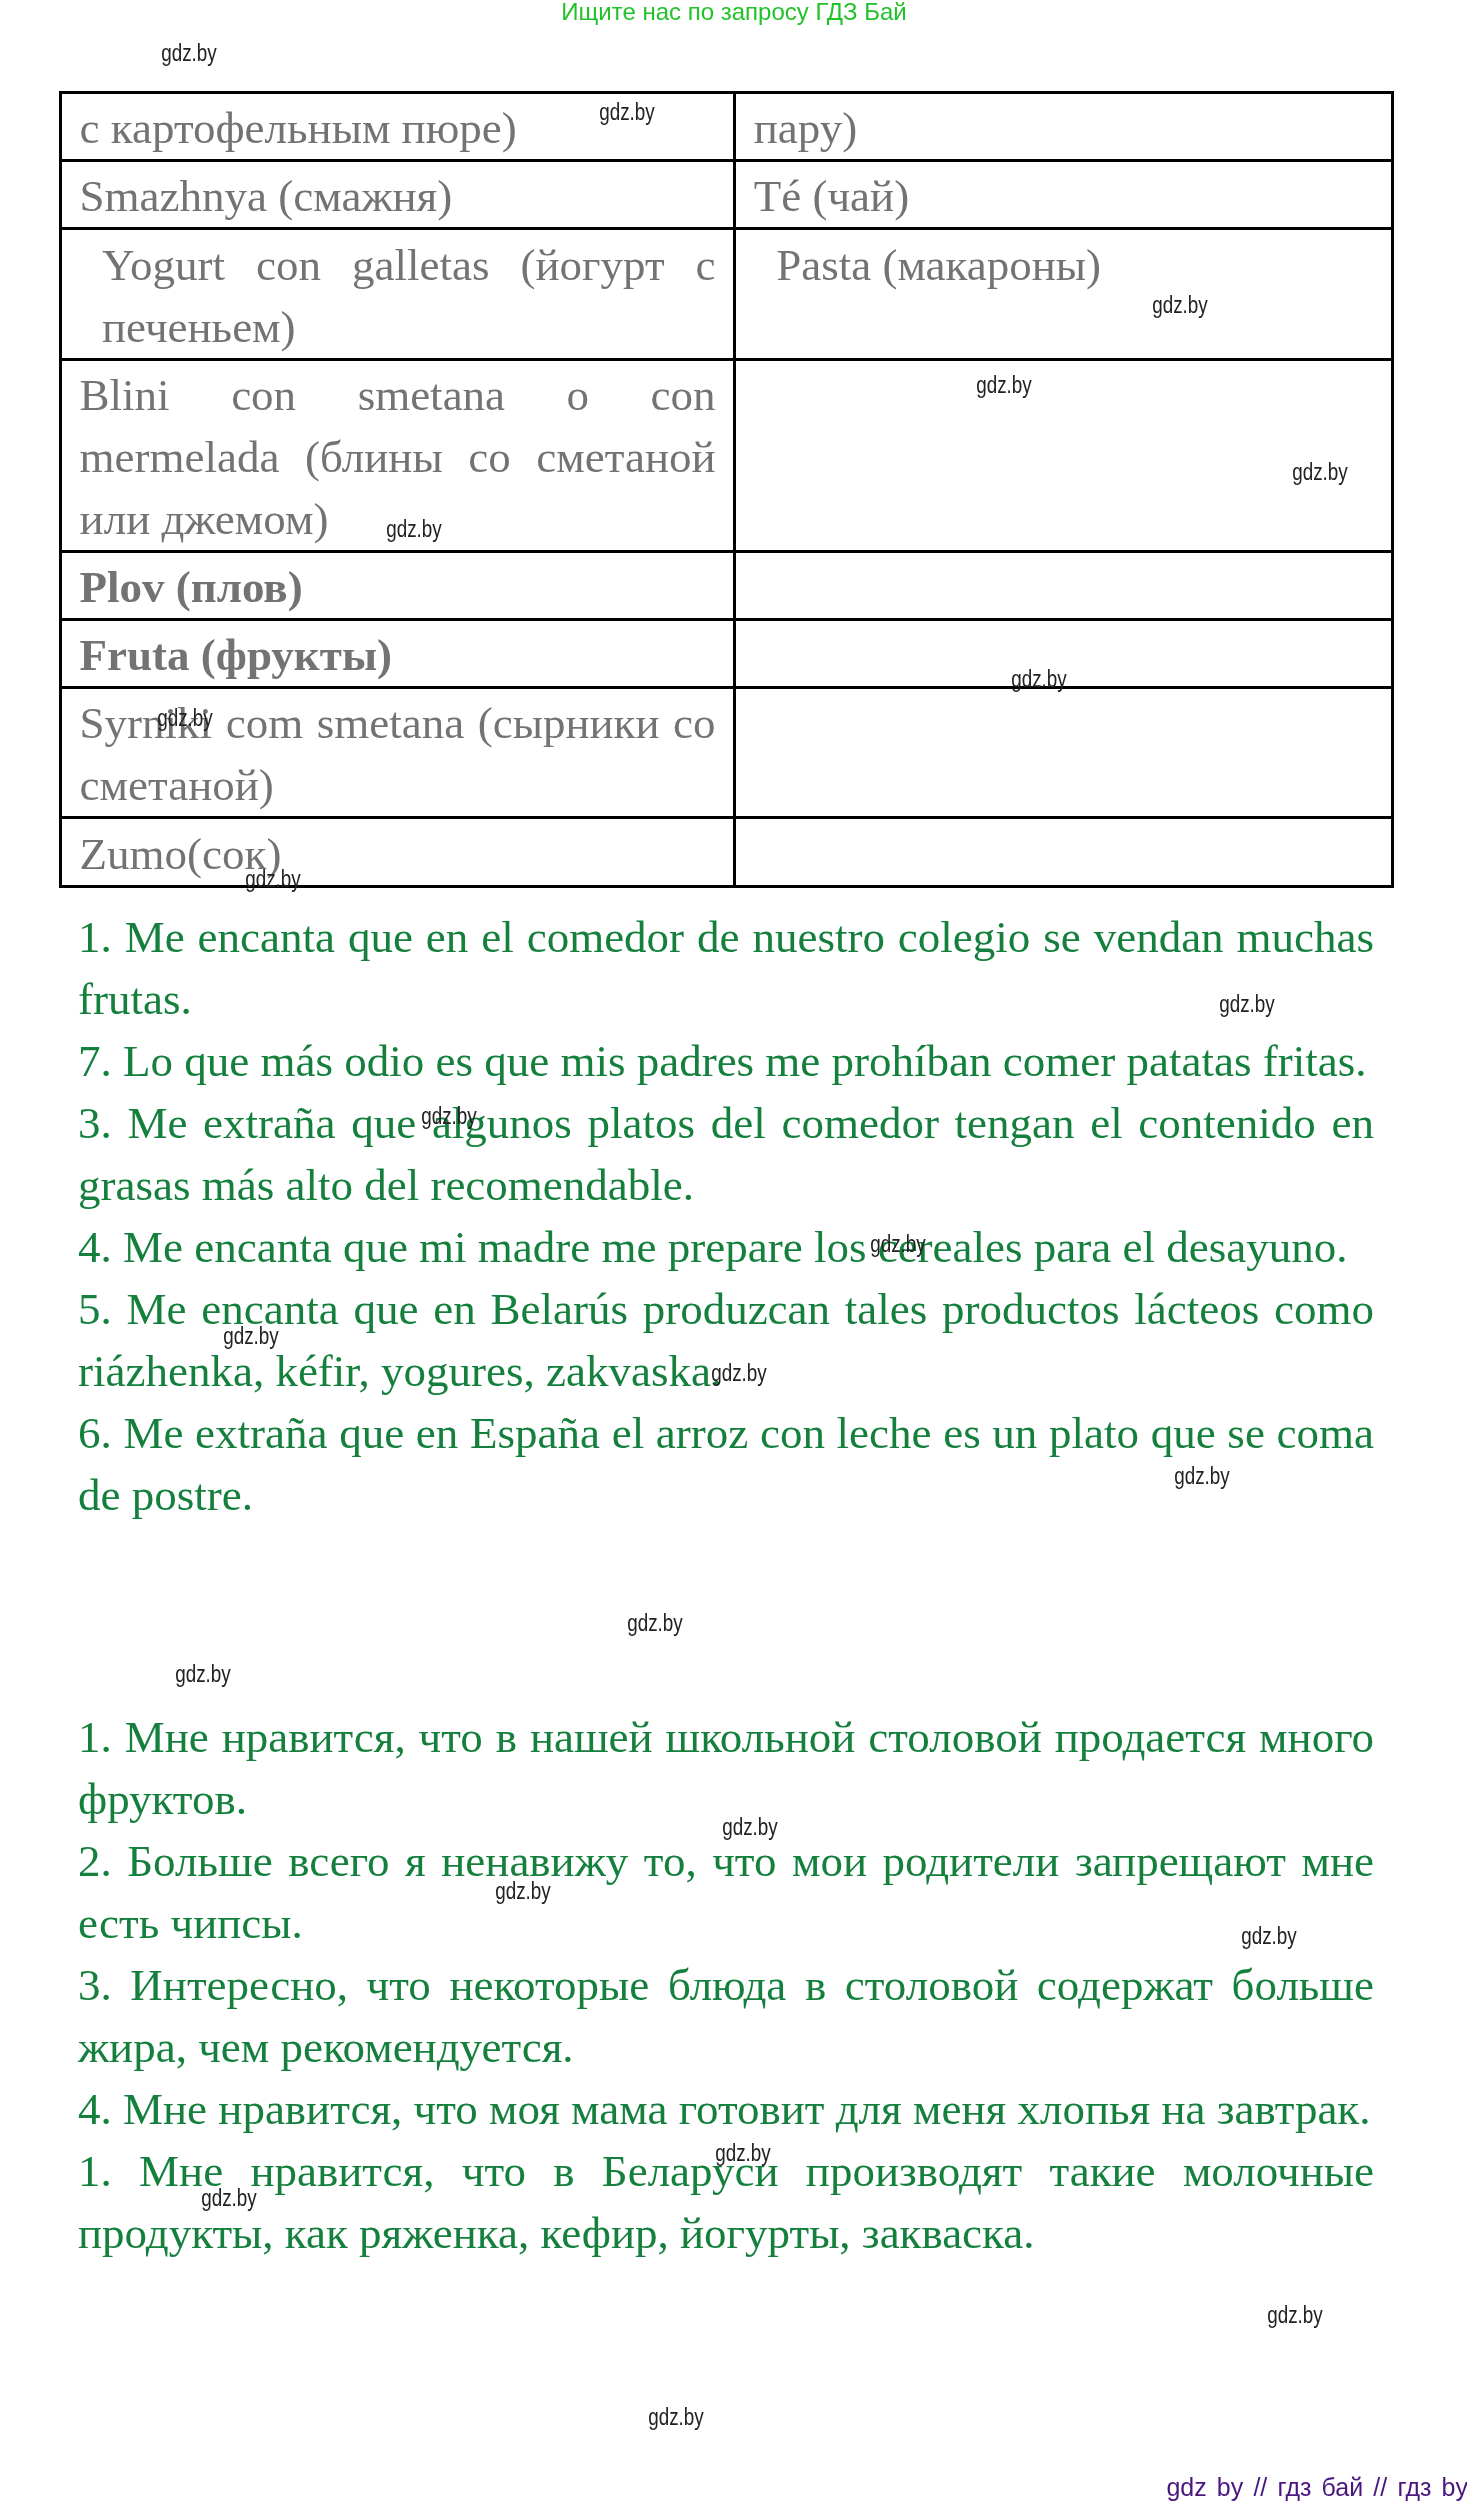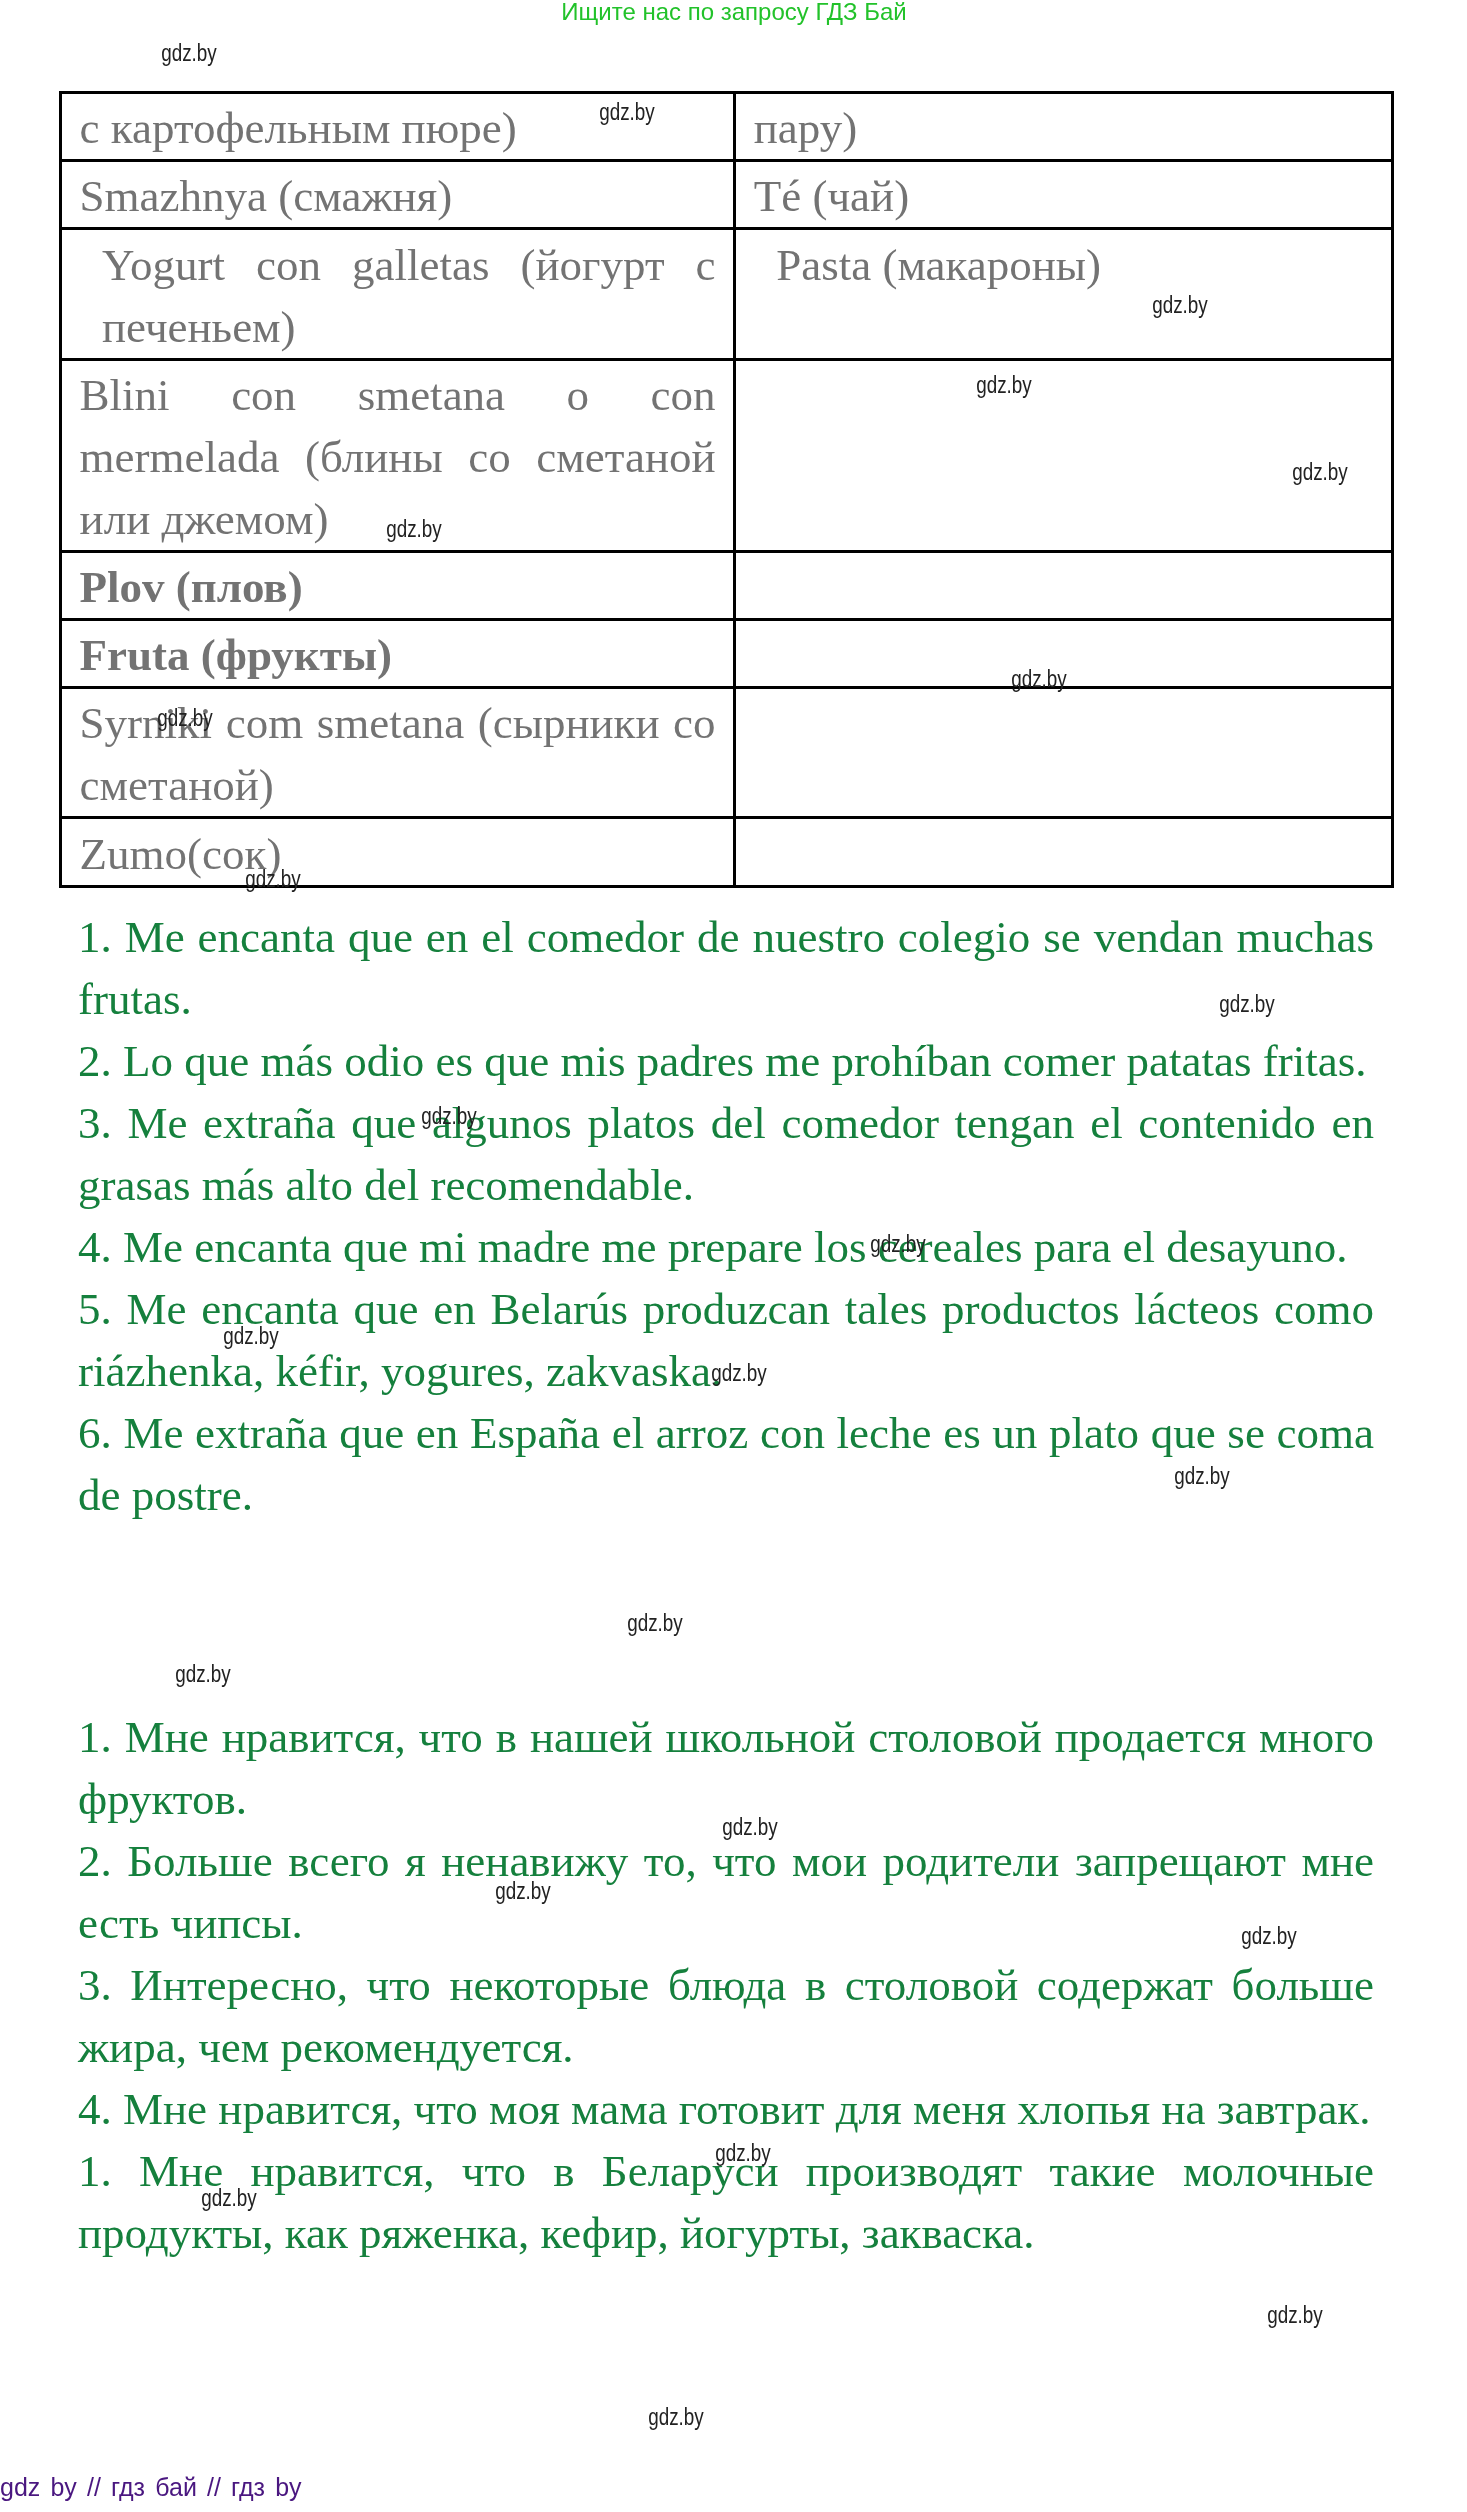--- a/index.html
+++ b/index.html
@@ -1,19 +1,19 @@
 <!DOCTYPE html>
 <html style="font-size:12.8px"><head>
 <meta charset="utf-8">
 <style>
   html, body { margin:0; padding:0; background:#ffffff; }
   body { width:1468px; height:2512px; position:relative; overflow:hidden; }
   .header { position:absolute; left:0; top:0; width:1468px; text-align:center;
     font-family:"Liberation Sans", sans-serif; font-size:24px; color:#22c22a; line-height:27px; top:-1.6px; }
-  .footer { position:absolute; left:0; top:2471px; width:1468px; text-align:left;
+  .footer { position:absolute; left:0; top:2471px; width:1468px; text-align:right;
     font-family:"Liberation Sans", sans-serif; font-size:25px; color:#4a1780; line-height:32px; word-spacing:3.2px; }
   .wm { position:absolute; font-family:"Liberation Sans", sans-serif; font-size:23px; color:#222;
     transform:translate(-50%,-50%) scaleX(0.82); white-space:nowrap; line-height:24px; }
   table.menu { position:absolute; left:59px; top:91px; width:1335px; border-collapse:collapse; table-layout:fixed; }
   table.menu td { border:3.2px solid #000; vertical-align:top; padding:3.2px 17.6px 0 17.6px;
     font-family:"Liberation Serif", serif; font-size:45px; line-height:62px; color:#737373; text-align:justify;margin-left:32px; }
   table.menu td.c1 { width:636px; }
   table.menu tr.r0 td { height:58px; }
   table.menu tr.r1 td { height:56px; }
   table.menu tr.r2 td { height:118px;padding-left:40px; }
@@ -62,21 +62,21 @@
   </tr>
   <tr class="r7">
     <td class="c1">Zumo(сок)</td>
     <td></td>
   </tr>
 </tbody>
   </table>
 
 <div class="block" style="top:906px;">
   <p>1. Me encanta que en el comedor de nuestro colegio se vendan muchas frutas.</p>
-  <p>2. Lo que más odio es que mis padres me prohíban comer patatas fritas.</p>
+  <p>7. Lo que más odio es que mis padres me prohíban comer patatas fritas.</p>
   <p>3. Me extraña que algunos platos del comedor tengan el contenido en grasas más alto del recomendable.</p>
   <p>4. Me encanta que mi madre me prepare los cereales para el desayuno.</p>
   <p>5. Me encanta que en Belarús produzcan tales productos lácteos como riázhenka, kéfir, yogures, zakvaska.</p>
   <p>6. Me extraña que en España el arroz con leche es un plato que se coma de postre.</p>
 </div>
 
 <div class="block" style="top:1706px;">
   <p>1. Мне нравится, что в нашей школьной столовой продается много фруктов.</p>
   <p>2. Больше всего я ненавижу то, что мои родители запрещают мне есть чипсы.</p>
   <p>3. Интересно, что некоторые блюда в столовой содержат больше жира, чем рекомендуется.</p>

